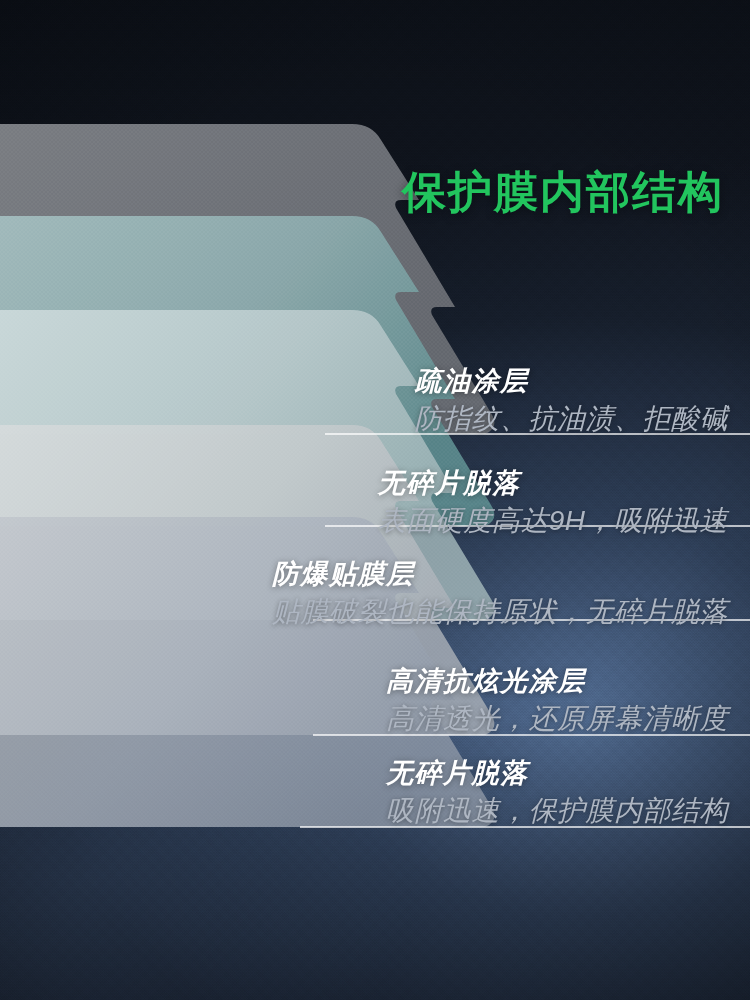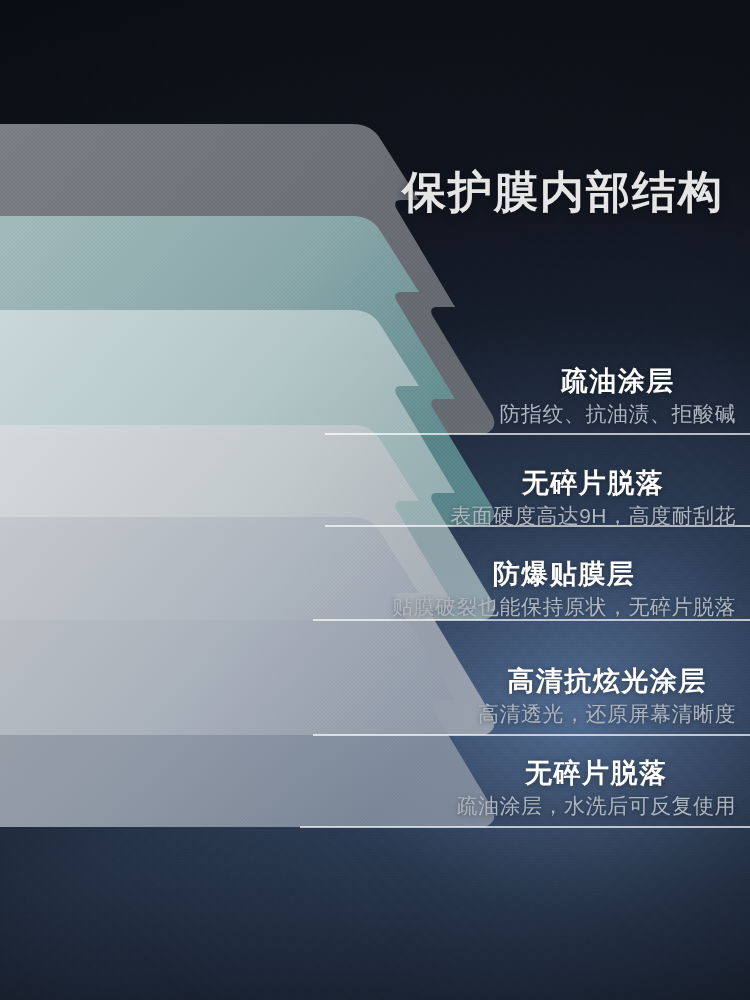--- a/index.html
+++ b/index.html
@@ -46,41 +46,42 @@
     width:750px; height:1000px;
   }
 
   
   #title {
     position:absolute;
     right:26px; top:163px;
     font-size:44px;
     font-weight:bold;
     letter-spacing:2px;
-    color:#e5e5e5;
+    color:#22c55e;
     text-shadow:0 2px 10px rgba(0,0,0,.45);
     white-space:nowrap;
     text-align:right;
   }
   .label {
     position:absolute;
-    right:14px;
-    text-align:center;
+    right:22px;
+    text-align:left;
     white-space:nowrap;
+    font-style:italic;
   }
   .label-title {
     font-size:27px;
     font-weight:bold;
     color:#ffffff;
     letter-spacing:1.5px;
     line-height:1.2;
     text-shadow:0 1px 6px rgba(0,0,0,.4);
   }
   .label-sub {
-    font-size:21px;
+    font-size:28px;
     font-weight:normal;
     color:#aeb6c2;
     letter-spacing:.5px;
     line-height:1.35;
     margin-top:3px;
     text-shadow:0 1px 5px rgba(0,0,0,.4);
   }
 </style>
 </head>
 <body>
@@ -272,31 +273,31 @@
 
   <div id="title">保护膜内部结构</div>
 
   <div class="label" style="top:365px">
     <div class="label-title">疏油涂层</div>
     <div class="label-sub">防指纹、抗油渍、拒酸碱</div>
   </div>
 
   <div class="label" style="top:467px">
     <div class="label-title">无碎片脱落</div>
-    <div class="label-sub">表面硬度高达9H，高度耐刮花</div>
+    <div class="label-sub">表面硬度高达9H，吸附迅速</div>
   </div>
 
   <div class="label" style="top:665px">
     <div class="label-title">高清抗炫光涂层</div>
     <div class="label-sub">高清透光，还原屏幕清晰度</div>
   </div>
 
   <div class="label" style="top:558px">
     <div class="label-title">防爆贴膜层</div>
     <div class="label-sub">贴膜破裂也能保持原状，无碎片脱落</div>
   </div>
 
   <div class="label" style="top:757px">
     <div class="label-title">无碎片脱落</div>
-    <div class="label-sub">疏油涂层，水洗后可反复使用</div>
+    <div class="label-sub">吸附迅速，保护膜内部结构</div>
   </div>
 
 </div>
 
 </body></html>

